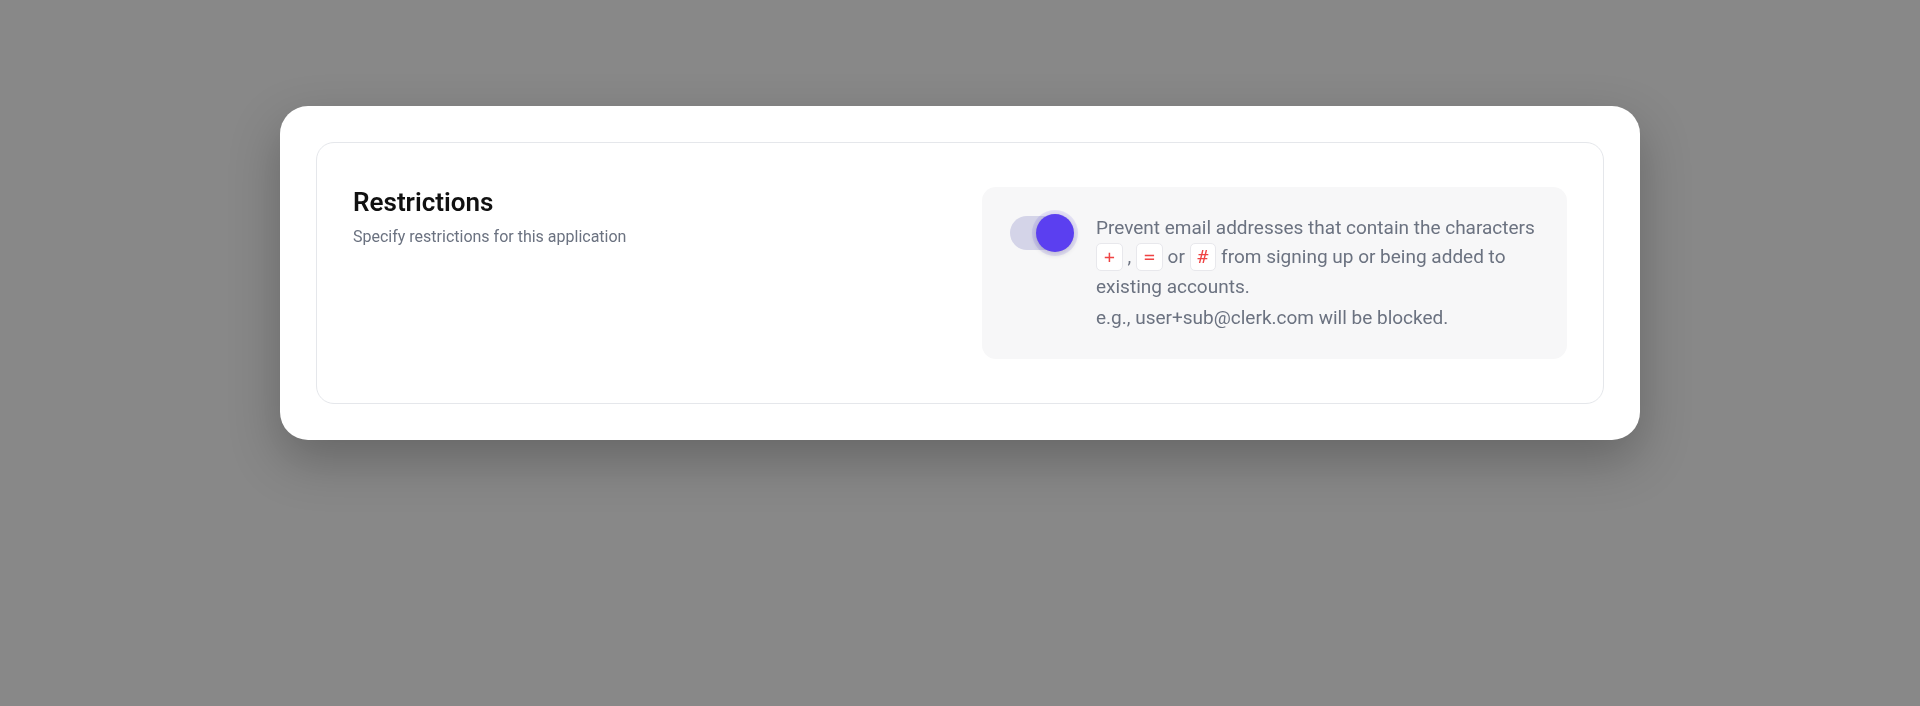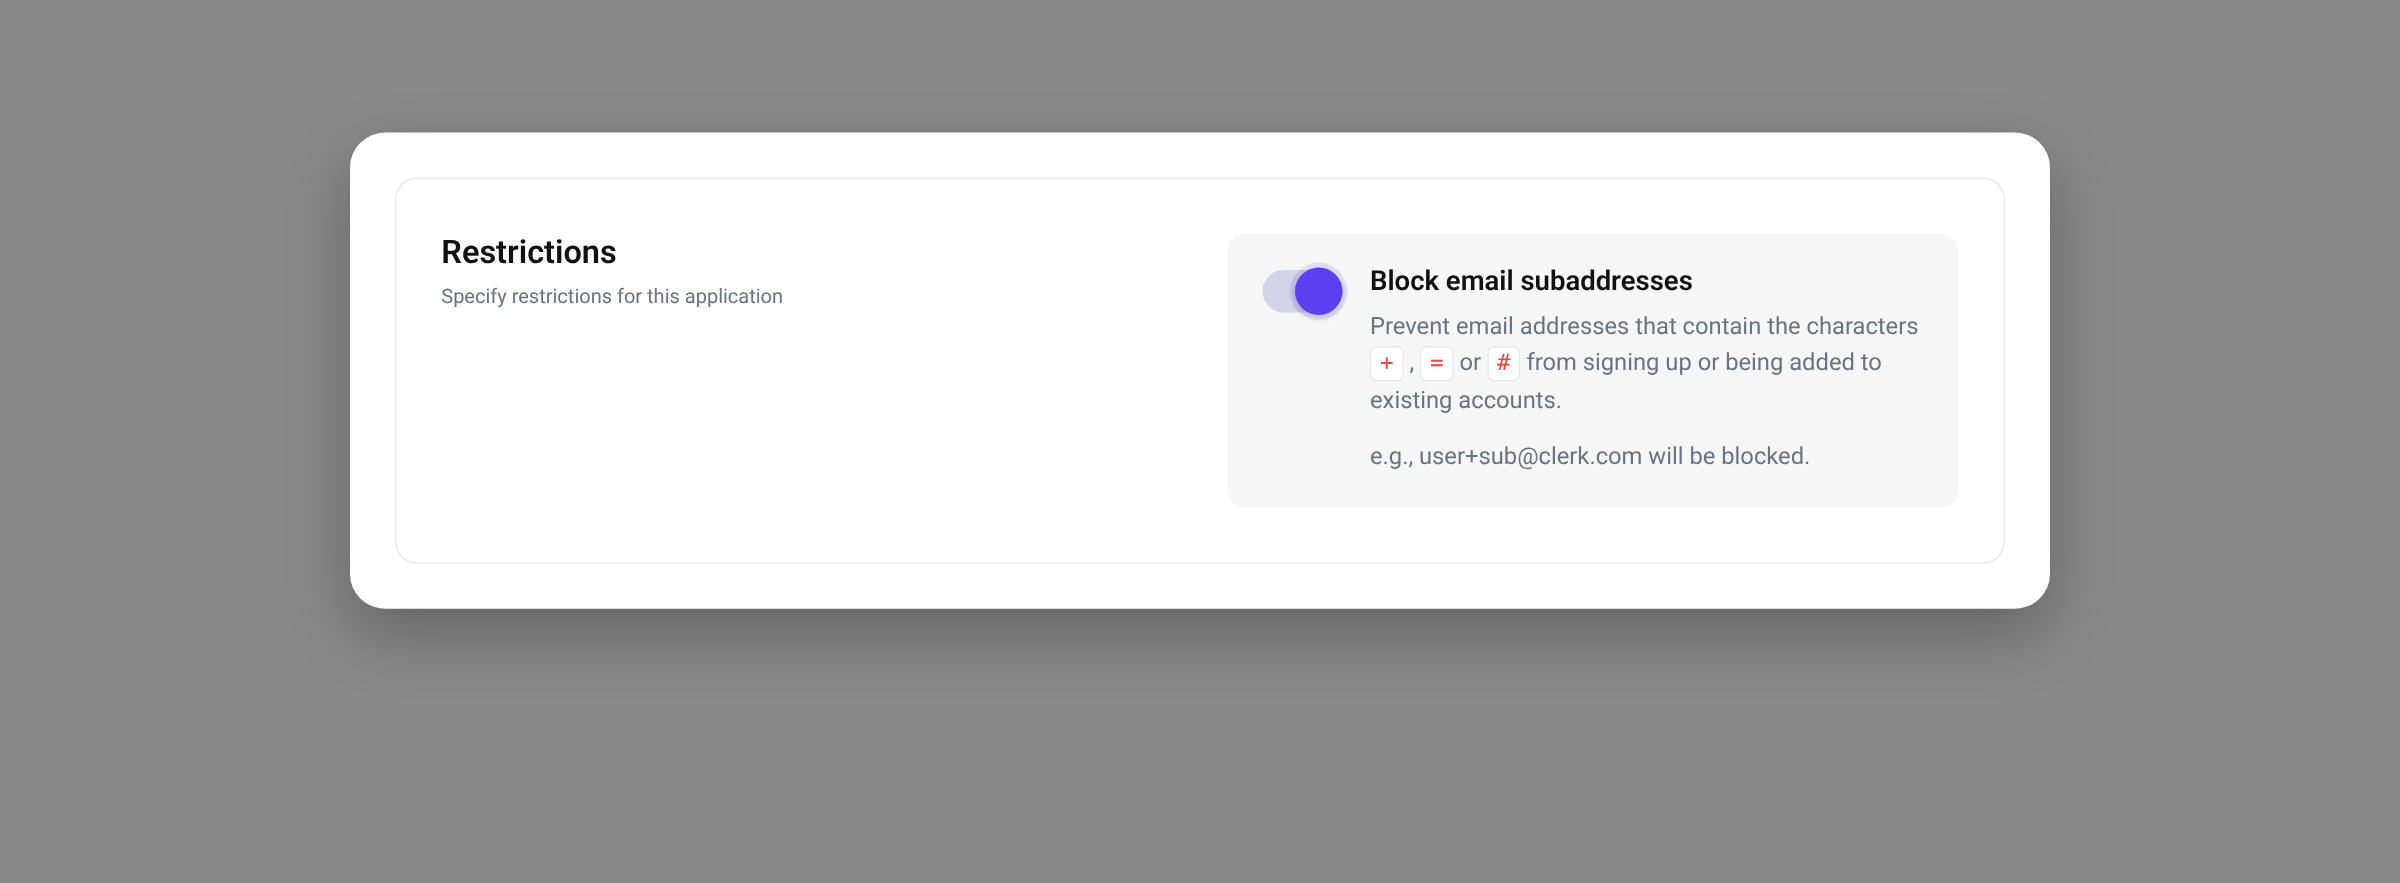--- a/index.html
+++ b/index.html
@@ -114,39 +114,38 @@
       padding: 0 7px;
       font-family: ui-monospace, SFMono-Regular, Menlo, Monaco, Consolas, monospace;
       font-size: 18px;
       color: #ef4444;
       line-height: 1.4;
       vertical-align: baseline;
     }
 
     .example-text {
       display: block;
-      margin-top: 16px;
+      margin-top: 2px;
     }
   </style>
 </head>
 <body>
 
 <div class="card">
   <div class="inner-card">
     <div class="left-section">
       <h2 class="section-title">Restrictions</h2>
       <p class="section-subtitle">Specify restrictions for this application</p>
     </div>
     <div class="right-section">
       <div class="setting-box">
         <div class="toggle">
           <div class="toggle-knob"></div>
         </div>
         <div class="setting-content">
-          <div class="setting-title">Block email subaddresses</div>
           <div class="setting-description">
             <span>Prevent email addresses that contain the characters </span>
             <span class="char-badge">+</span><span> , </span><span class="char-badge">=</span><span> or </span><span class="char-badge">#</span><span> from signing up or being added to existing accounts.</span>
             <span class="example-text">e.g., user+sub@clerk.com will be blocked.</span>
           </div>
         </div>
       </div>
     </div>
   </div>
 </div>

